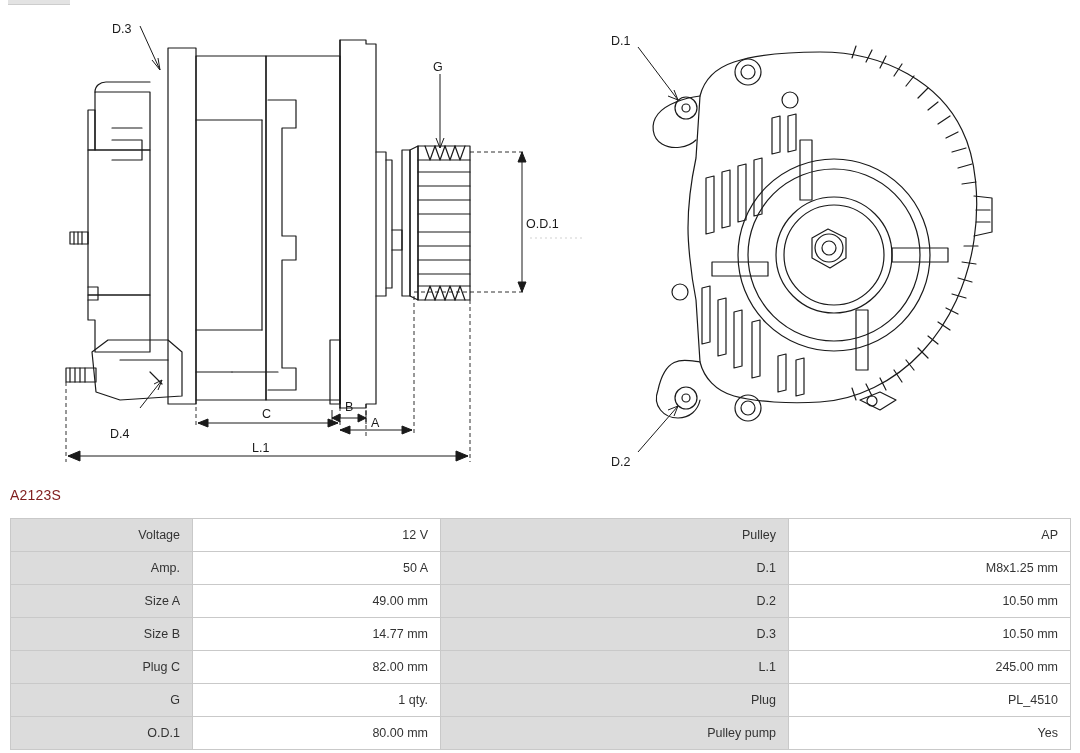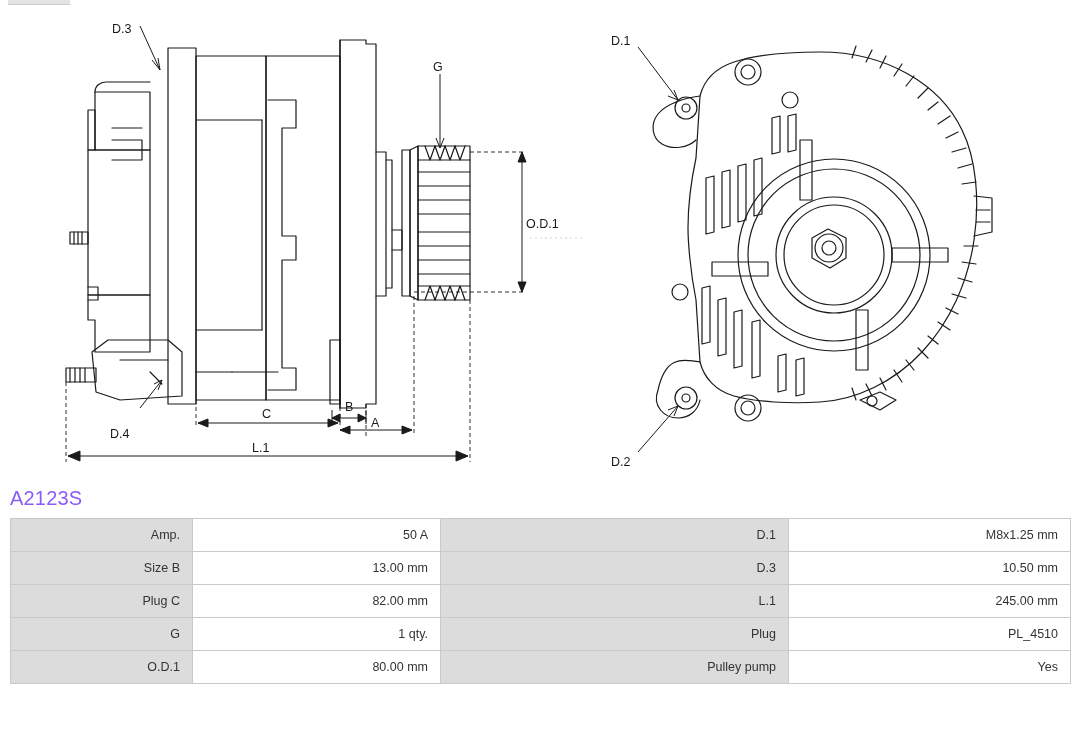--- a/index.html
+++ b/index.html
@@ -27,22 +27,22 @@
   #drawing {
     position: absolute;
     left: 0; top: 0;
     width: 1080px; height: 480px;
   }
   #drawing svg { display: block; }
   
   .part-number {
     position: absolute;
     left: 10px; top: 487px;
-    font-size: 20px;
-    color: #8b5cf6;
+    font-size: 14px;
+    color: #7f1d1d;
     letter-spacing: 0.2px;
   }
   
   .spec-wrap {
     position: absolute;
     left: 10px; top: 518px;
     width: 1060px;
   }
   table.spec {
     border-collapse: collapse;
@@ -304,28 +304,40 @@
   <div class="spec-wrap">
     <table class="spec">
       <colgroup>
         <col class="c1">
           <col class="c2">
           <col class="c3">
           <col class="c4">
       </colgroup>
       <tbody id="spec-body">
           <tr>
+            <td class="lbl">Voltage</td>
+            <td class="val">12 V</td>
+            <td class="lbl">Pulley</td>
+            <td class="val">AP</td>
+          </tr>
+          <tr>
             <td class="lbl">Amp.</td>
             <td class="val">50 A</td>
             <td class="lbl">D.1</td>
             <td class="val">M8x1.25 mm</td>
           </tr>
           <tr>
+            <td class="lbl">Size A</td>
+            <td class="val">49.00 mm</td>
+            <td class="lbl">D.2</td>
+            <td class="val">10.50 mm</td>
+          </tr>
+          <tr>
             <td class="lbl">Size B</td>
-            <td class="val">13.00 mm</td>
+            <td class="val">14.77 mm</td>
             <td class="lbl">D.3</td>
             <td class="val">10.50 mm</td>
           </tr>
           <tr>
             <td class="lbl">Plug C</td>
             <td class="val">82.00 mm</td>
             <td class="lbl">L.1</td>
             <td class="val">245.00 mm</td>
           </tr>
           <tr>

